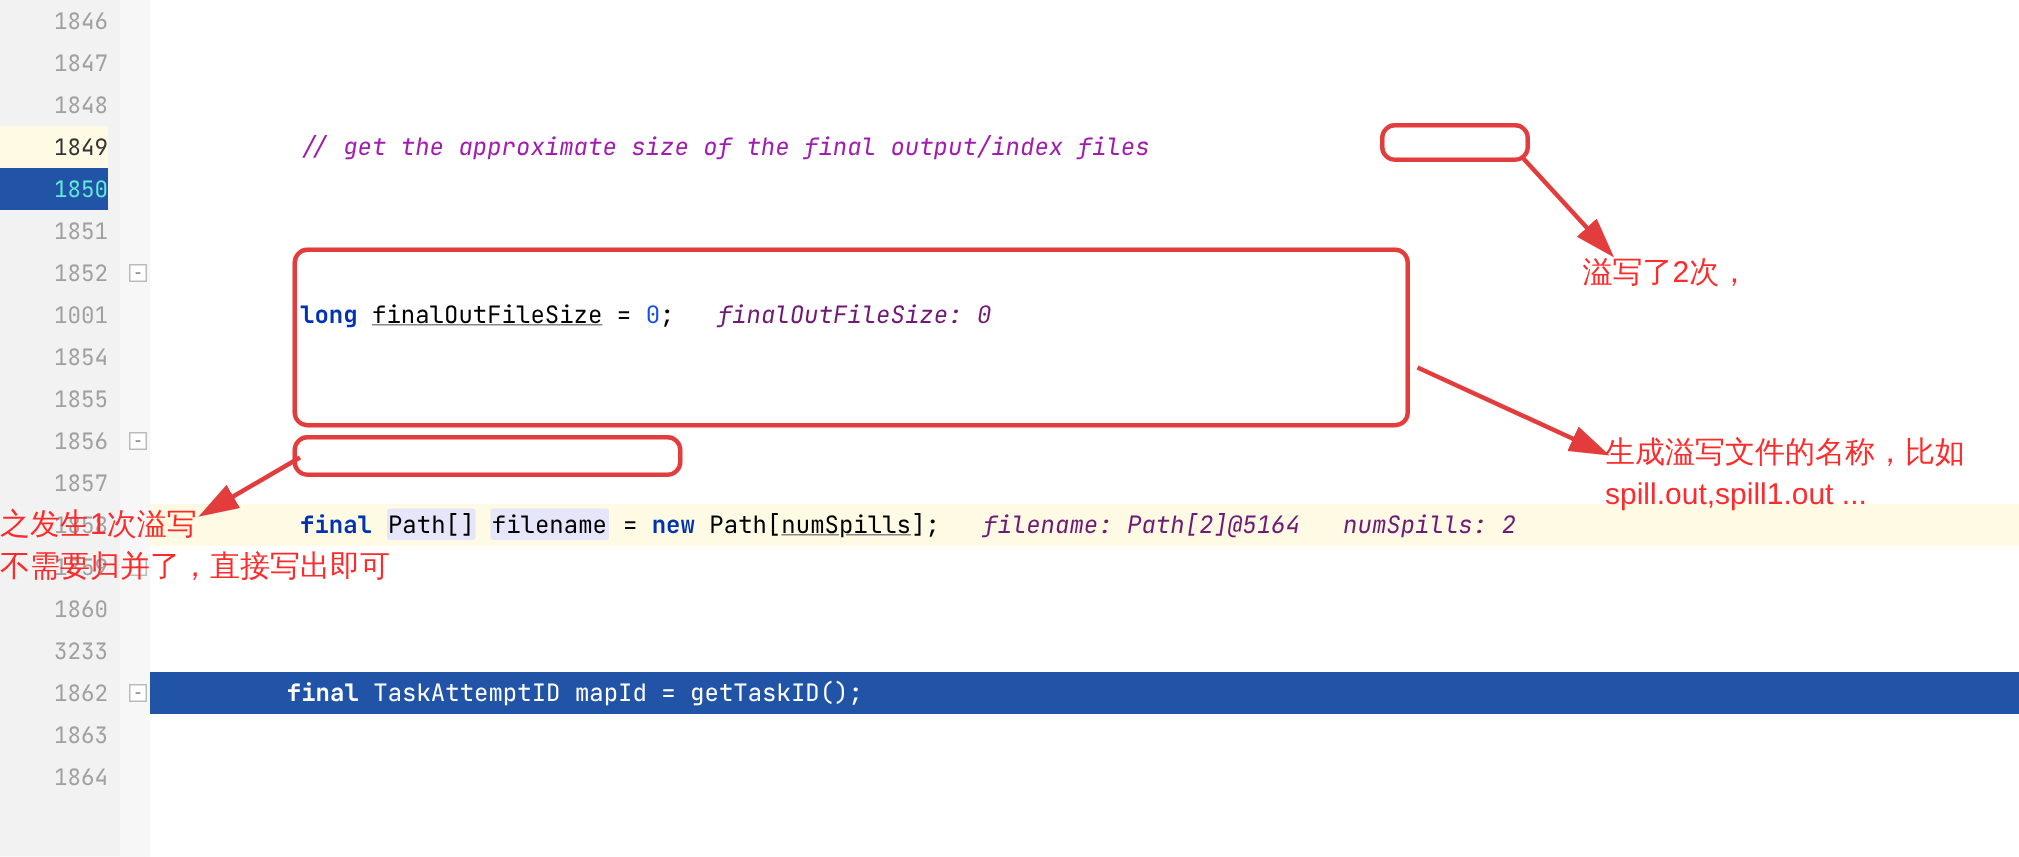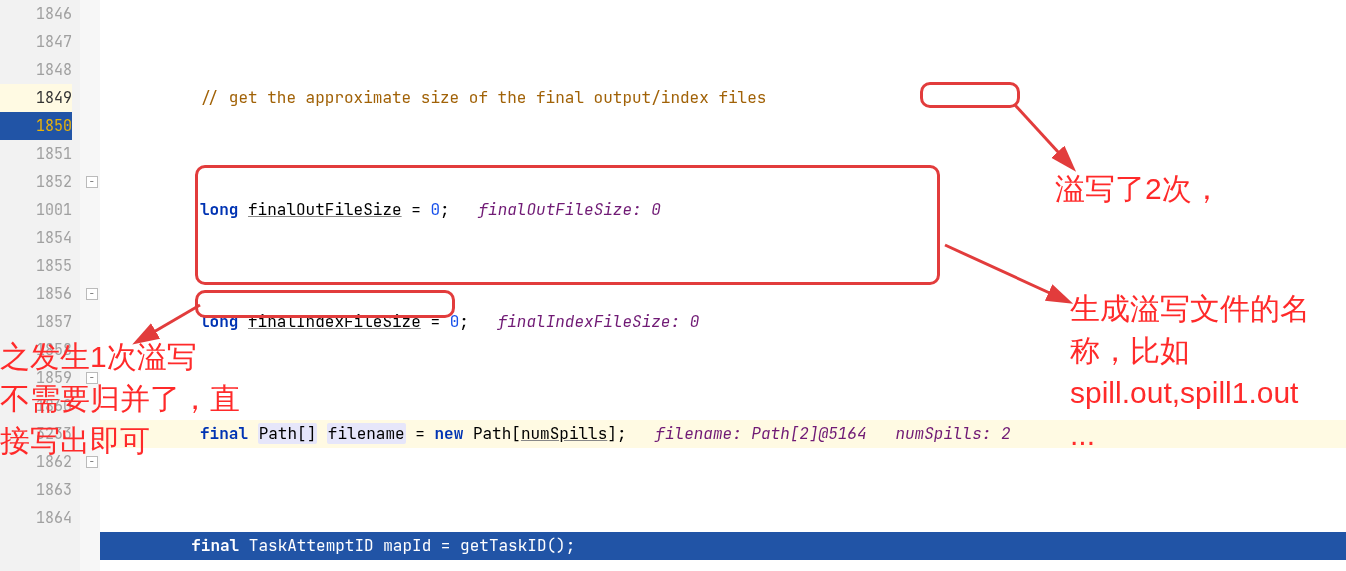--- a/index.html
+++ b/index.html
@@ -39,36 +39,36 @@
     position: relative;
     line-height: 28px;
     white-space: pre;
   }
   .line { height: 28px; padding-left: 100px; position: relative; }
   .line.hl-current { background: #fffae3; }
   .line.hl-exec { background: #2154a6; color: #fff; }
   .line.hl-exec .kw, .line.hl-exec .type, .line.hl-exec .id { color:#fff; }
   .kw { color: #0033b3; font-weight: bold; }
   .num-lit { color: #1750eb; }
-  .cmt { color: #a16207; }
+  .cmt { color: #a21caf; font-style: italic; }
   .debug-hint { color:#701a75; font-style: italic; }
   .ul { text-decoration: underline; text-decoration-color:#888; }
   .hl-usage { background:#e6e6fa; border-radius:2px; padding:0 1px;}
   .box-red {
     position:absolute;
     border:3px solid #e23c3c;
     border-radius:10px;
     pointer-events:none;
     z-index:5;
   }
   .anno {
     position:absolute;
     color:#ff2a2a;
     font-family: "Microsoft YaHei","PingFang SC",sans-serif;
-    font-size:30px;
+    font-size:20px;
     line-height:1.4;
     z-index:6;
     white-space:normal;
     pointer-events:none;
   }
   .arrow-svg { position:absolute; z-index:5; pointer-events:none; }
 
   .fold-icon {
     position:absolute;
     right:2px;
@@ -89,21 +89,21 @@
     <div class="fold-column">
       <div class="fold-icon" style="top:176px;">−</div>
       <div class="fold-icon" style="top:288px;">−</div>
       <div class="fold-icon" style="top:372px;">−</div>
       <div class="fold-icon" style="top:456px;">−</div>
     </div>
     <div class="num">1846</div>
     <div class="num">1847</div>
     <div class="num">1848</div>
     <div class="num active">1849</div>
-    <div class="num" style="background:#2154a6;color:#eab308;">1850</div>
+    <div class="num" style="background:#2154a6;color:#5eead4;">1850</div>
     <div class="num">1851</div>
     <div class="num">1852</div>
     <div class="num">1001</div>
     <div class="num">1854</div>
     <div class="num">1855</div>
     <div class="num">1856</div>
     <div class="num">1857</div>
     <div class="num">1858</div>
     <div class="num">1859</div>
     <div class="num">1860</div>
@@ -112,21 +112,20 @@
     <div class="num">1863</div>
     <div class="num">1864</div>
   </div>
 
   <div class="code-area">
     
     <div class="line"><span class="cmt">// get the approximate size of the final output/index files</span></div>
     
     <div class="line"><span class="kw">long</span> <span class="ul">finalOutFileSize</span><span> = </span><span class="num-lit">0</span><span>;</span>   <span class="debug-hint">finalOutFileSize: 0</span></div>
     
-    <div class="line"><span class="kw">long</span> <span class="ul">finalIndexFileSize</span><span> = </span><span class="num-lit">0</span><span>;</span>   <span class="debug-hint">finalIndexFileSize: 0</span></div>
     
     <div class="line hl-current"><span class="kw">final</span> <span class="hl-usage">Path[]</span> <span class="hl-usage">filename</span><span> = </span><span class="kw">new</span> <span>Path</span>[<span class="ul">numSpills</span>]<span>;</span>   <span class="debug-hint"><span>filename: </span><span>Path[2]</span><span>@5164</span>   <span>numSpills: 2</span></span></div>
     
     <div class="line hl-exec" style="padding-left:72px;">  <span class="kw" style="color:#fff;font-weight:bold;">final</span> <span>TaskAttemptID</span> <span>mapId</span><span> = </span><span>getTaskID()</span><span>;</span></div>
     
     
     
     
     
     

